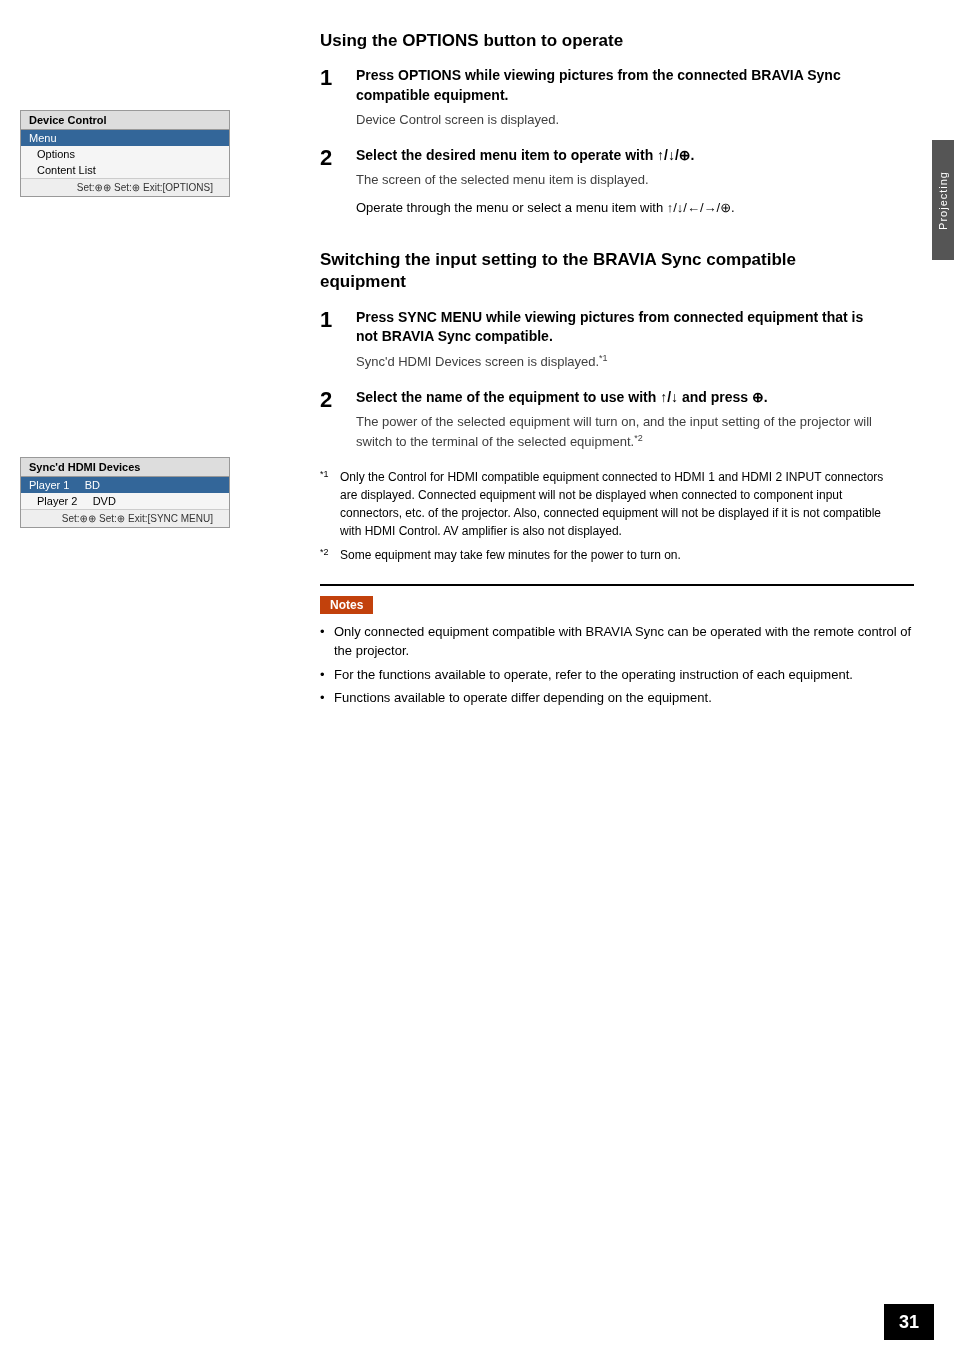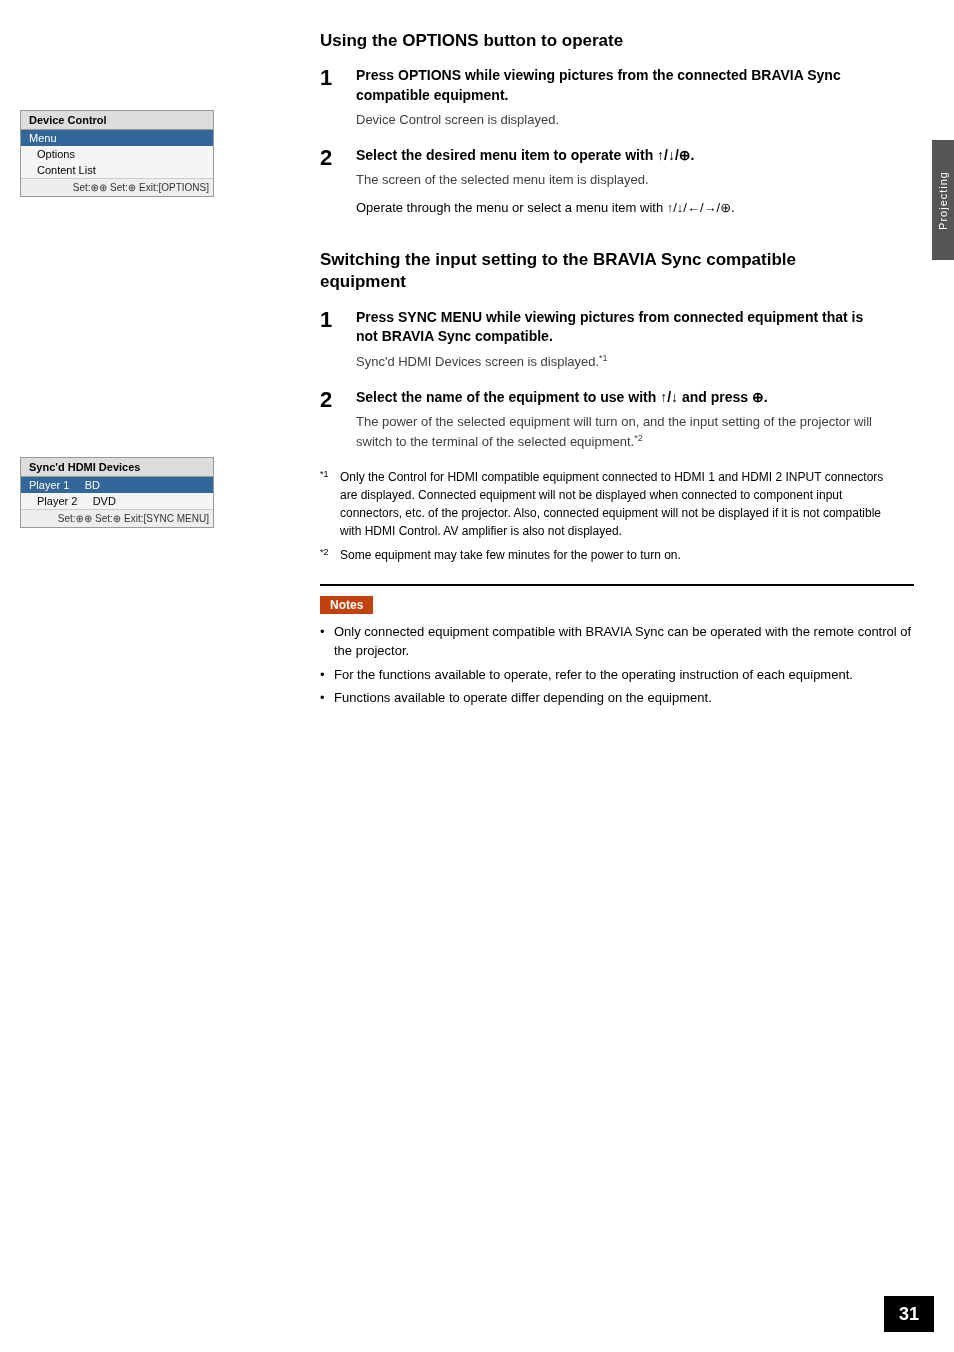--- a/index.html
+++ b/index.html
@@ -54,21 +54,21 @@
       transform: rotate(180deg);
       letter-spacing: 1px;
     }
 
     
     .screen-box {
       border: 1px solid #999;
       background: #f5f5f5;
       margin-bottom: 8px;
       font-size: 11px;
-      width: 194px;
+      width: 210px;
     }
 
     .screen-box-title {
       background: #ddd;
       padding: 3px 8px;
       font-weight: bold;
       font-size: 11px;
       border-bottom: 1px solid #999;
     }
 
@@ -77,21 +77,21 @@
       font-size: 11px;
     }
 
     .screen-box-item.selected {
       background: #336699;
       color: #fff;
       padding: 2px 8px;
     }
 
     .screen-box-footer {
-      padding: 3px 4px;
+      padding: 3px 16px;
       font-size: 10px;
       color: #333;
       text-align: right;
       border-top: 1px solid #ccc;
       background: #eee;
     }
 
     
     .section-heading {
       font-size: 17px;
@@ -172,21 +172,21 @@
 
     .notes-list li::before {
       content: '•';
       position: absolute;
       left: 0;
     }
 
     
     .page-number-area {
       position: absolute;
-      bottom: 20px;
+      bottom: 12px;
       right: 20px;
       display: flex;
       align-items: center;
     }
 
     .page-number-box {
       background: #000;
       color: #fff;
       font-size: 18px;
       font-weight: bold;

